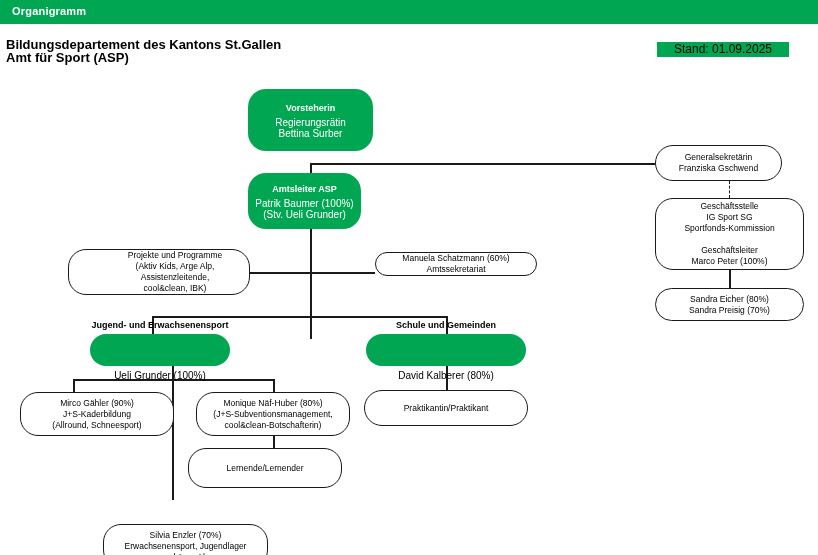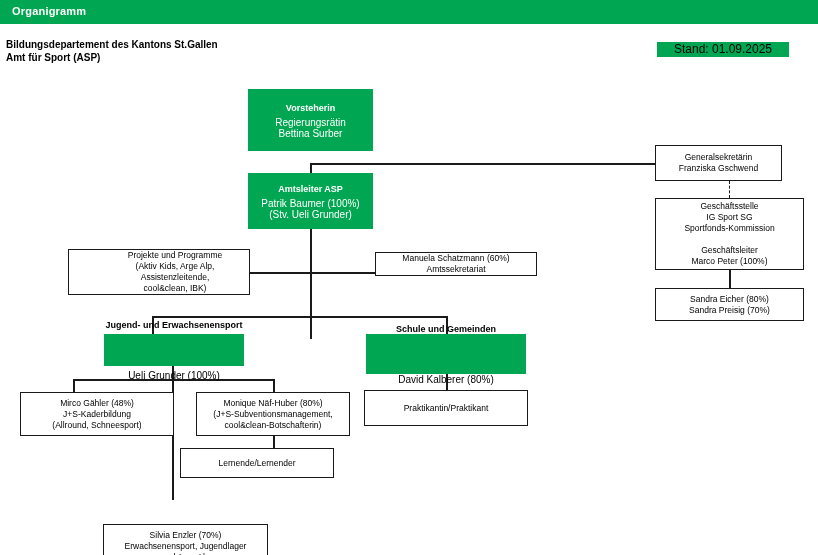--- a/index.html
+++ b/index.html
@@ -38,21 +38,21 @@
     font-size: 11px;
     font-weight: bold;
     color: #ffffff;
     letter-spacing: 0.2px;
   }
 
   .doc-title {
     position: absolute;
     left: 6px;
     top: 38px;
-    font-size: 10px;
+    font-size: 13px;
     font-weight: bold;
     line-height: 13px;
     color: #000000;
     white-space: pre-line;
   }
 
   .stand-badge {
     position: absolute;
     left: 657px;
     top: 42px;
@@ -79,20 +79,21 @@
     position: absolute;
     box-sizing: border-box;
     display: flex;
     flex-direction: column;
     align-items: center;
     justify-content: center;
     text-align: center;
     font-size: 8.5px;
     line-height: 11px;
     z-index: 3;
+    border-radius: 18px;
   }
   .node.green {
     background: #00a651;
     border: none;
   }
   .node.plain {
     background: #ffffff;
     border: 1.5px solid #1a1a1a;
   }
   .node .n-title {
@@ -173,21 +174,21 @@
     <div class="ln v" style="left:273px; top:436px; height:12px;"></div>
 
     <div class="ln v" style="left:446px; top:366px; height:24px;"></div>
 
     <div class="node green" style="left:248px; top:89px; width:125px; height:62px;">
       <div class="n-title white">Vorsteherin</div>
       <div class="n-sub white">Regierungsrätin
 Bettina Surber</div>
     </div>
 
-    <div class="node green" style="left:248px; top:173px; width:125px; height:56px;">
+    <div class="node green" style="left:248px; top:173px; width:113px; height:56px;">
       <div class="n-title white">Amtsleiter ASP</div>
       <div class="n-sub white">Patrik Baumer (100%)
 (Stv. Ueli Grunder)</div>
     </div>
 
     <div class="node plain" style="left:68px; top:249px; width:182px; height:46px;padding-left:32px;">
       <div class="n-body">Projekte und Programme
 (Aktiv Kids, Arge Alp, Assistenzleitende,
 cool&amp;clean, IBK)</div>
     </div>
@@ -209,43 +210,43 @@
 
 Geschäftsleiter
 Marco Peter (100%)</div>
     </div>
 
     <div class="node plain" style="left:655px; top:288px; width:149px; height:33px;">
       <div class="n-body">Sandra Eicher (80%)
 Sandra Preisig (70%)</div>
     </div>
 
-    <div class="node green" style="left:104px; top:334px; width:140px; height:32px;">
+    <div class="node green" style="left:90px; top:334px; width:140px; height:32px;">
       <div class="n-title black">Jugend- und Erwachsenensport</div>
       <div class="n-sub black">Ueli Grunder (100%)</div>
     </div>
 
-    <div class="node green" style="left:366px; top:334px; width:160px; height:40px;">
+    <div class="node green" style="left:366px; top:334px; width:160px; height:32px;">
       <div class="n-title black">Schule und Gemeinden</div>
       <div class="n-sub black">David Kalberer (80%)</div>
     </div>
 
     <div class="node plain" style="left:20px; top:392px; width:154px; height:44px;">
-      <div class="n-body">Mirco Gähler (48%)
+      <div class="n-body">Mirco Gähler (90%)
 J+S-Kaderbildung
 (Allround, Schneesport)</div>
     </div>
 
     <div class="node plain" style="left:196px; top:392px; width:154px; height:44px;">
       <div class="n-body">Monique Näf-Huber (80%)
 (J+S-Subventionsmanagement,
 cool&amp;clean-Botschafterin)</div>
     </div>
 
-    <div class="node plain" style="left:180px; top:448px; width:154px; height:30px;">
+    <div class="node plain" style="left:188px; top:448px; width:154px; height:40px;">
       <div class="n-body">Lernende/Lernender</div>
     </div>
 
     <div class="node plain" style="left:103px; top:524px; width:165px; height:44px;">
       <div class="n-body">Silvia Enzler (70%)
 Erwachsenensport, Jugendlager
 und Arge Alp</div>
     </div>
 
     <div class="node plain" style="left:364px; top:390px; width:164px; height:36px;">

